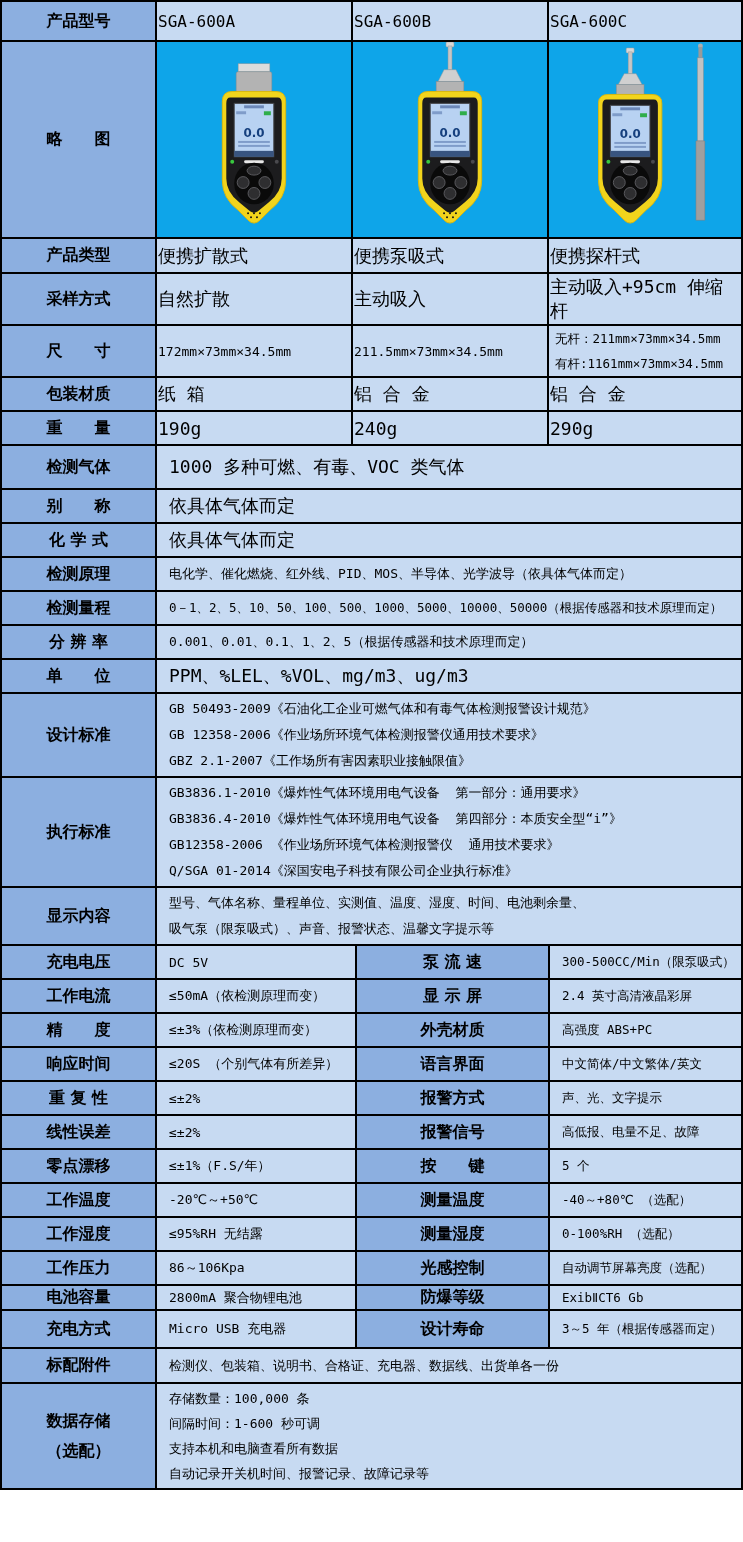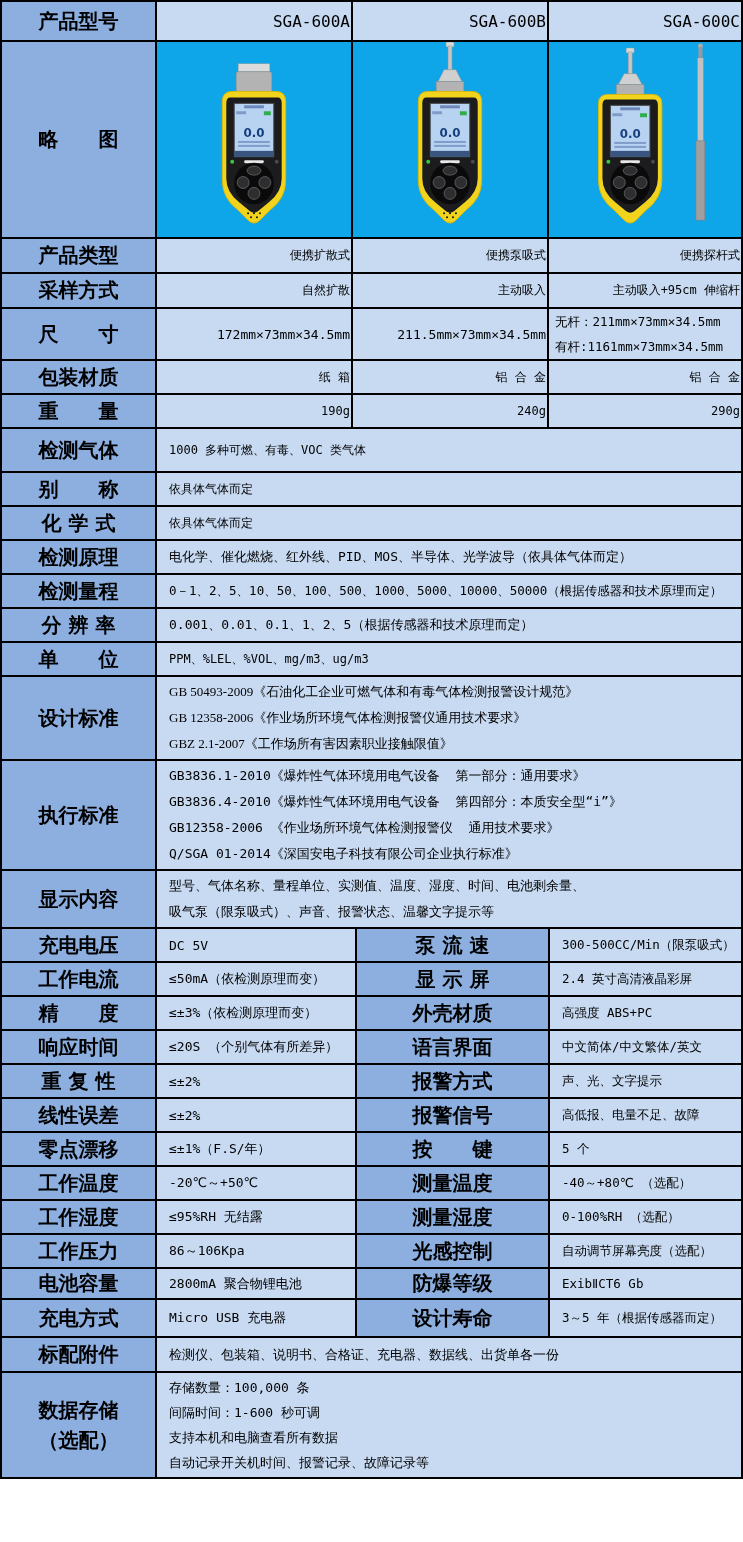--- a/index.html
+++ b/index.html
@@ -1,22 +1,22 @@
 <!DOCTYPE html>
 <html><head>
 <meta charset="utf-8">
 <style>
   html,body{margin:0;padding:0;background:#fff;}
   body{width:743px;font-family:"DejaVu Sans",sans-serif;color:#000;}
   table{border-collapse:collapse;table-layout:fixed;width:743px;}
   .t2,.t3,.t4{margin-top:-2px;}
   td{border:2px solid #000;overflow:hidden;vertical-align:middle;}
-  .lbl{background:#8CAFE0;font-weight:bold;text-align:center;font-size:20px;}
-  .val{background:#C7DAF2;font-size:12px;font-family:"DejaVu Sans Mono","DejaVu Sans",monospace;}
-  .vc{text-align:right;}
+  .lbl{background:#8CAFE0;font-weight:bold;text-align:center;font-size:16px;}
+  .val{background:#C7DAF2;font-size:18px;font-family:"DejaVu Sans Mono","DejaVu Sans",monospace;}
+  .vc{text-align:left;}
   .vl{text-align:left;padding:0 8px 0 12px;white-space:pre;}
   .vs{font-size:13px;}
   .xs{font-size:12.5px;}
   .img{background:#0ea5e9;text-align:center;padding:0;}
   .ln{white-space:pre;line-height:26px;overflow:hidden;}
   .ln2{white-space:pre;line-height:25px;overflow:hidden;}
   .stor .ln{line-height:25px;}
   .lbl .ll{line-height:30px;}
   .mdl{font-size:16px;}
 </style>
@@ -221,21 +221,21 @@
   <tr style="height:34px">
     <td class="lbl">分 辨 率</td>
     <td class="val vl vs">0.001、0.01、0.1、1、2、5（根据传感器和技术原理而定）</td>
   </tr>
   <tr style="height:34px">
     <td class="lbl">单　　位</td>
     <td class="val vl">PPM、%LEL、%VOL、mg/m3、ug/m3</td>
   </tr>
   <tr style="height:80px">
     <td class="lbl">设计标准</td>
-    <td class="val vs" style="padding:2px 8px 2px 12px;font-family:Liberation Serif, serif;">
+    <td class="val vs" style="padding:2px 8px 2px 12px;">
       <div class="ln">GB 50493-2009《石油化工企业可燃气体和有毒气体检测报警设计规范》</div>
       <div class="ln">GB 12358-2006《作业场所环境气体检测报警仪通用技术要求》</div>
       <div class="ln">GBZ 2.1-2007《工作场所有害因素职业接触限值》</div>
     </td>
   </tr>
   <tr style="height:98px">
     <td class="lbl">执行标准</td>
     <td class="val vs" style="padding:2px 8px 2px 12px;">
       <div class="ln">GB3836.1-2010《爆炸性气体环境用电气设备  第一部分：通用要求》</div>
       <div class="ln">GB3836.4-2010《爆炸性气体环境用电气设备  第四部分：本质安全型“i”》</div>

